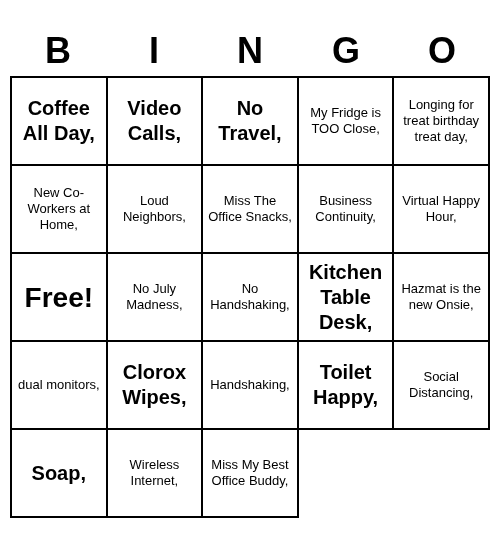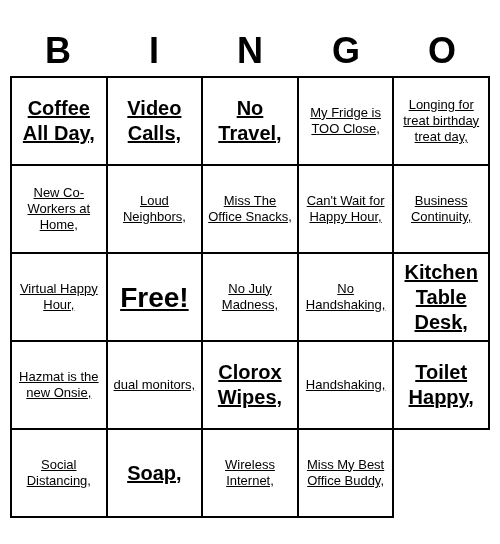--- a/index.html
+++ b/index.html
@@ -36,21 +36,20 @@
       font-weight: bold;
       width: 88px;
       text-align: center;
     }
 
     .bingo-grid {
       display: grid;
       grid-template-columns: repeat(5, 1fr);
       border-left: 2px solid #000;
       border-top: 2px solid #000;
-      text-decoration: underline;
     }
 
     .bingo-cell {
       border-right: 2px solid #000;
       border-bottom: 2px solid #000;
       min-height: 88px;
       display: flex;
       align-items: center;
       justify-content: center;
       text-align: center;
@@ -82,21 +81,20 @@
     </div>
   <div class="bingo-grid">
   <div class="bingo-cell large-text">Coffee All Day,</div>
       <div class="bingo-cell large-text">Video Calls,</div>
       <div class="bingo-cell large-text">No Travel,</div>
       <div class="bingo-cell">My Fridge is TOO Close,</div>
       <div class="bingo-cell">Longing for treat birthday treat day,</div>
       <div class="bingo-cell">New Co-Workers at Home,</div>
       <div class="bingo-cell">Loud Neighbors,</div>
       <div class="bingo-cell">Miss The Office Snacks,</div>
-      <div class="bingo-cell">Can't Wait for Happy Hour,</div>
       <div class="bingo-cell">Business Continuity,</div>
       <div class="bingo-cell">Virtual Happy Hour,</div>
       <div class="bingo-cell free">Free!</div>
       <div class="bingo-cell">No July Madness,</div>
       <div class="bingo-cell">No Handshaking,</div>
       <div class="bingo-cell large-text">Kitchen Table Desk,</div>
       <div class="bingo-cell">Hazmat is the new Onsie,</div>
       <div class="bingo-cell">dual monitors,</div>
       <div class="bingo-cell large-text">Clorox Wipes,</div>
       <div class="bingo-cell">Handshaking,</div>

